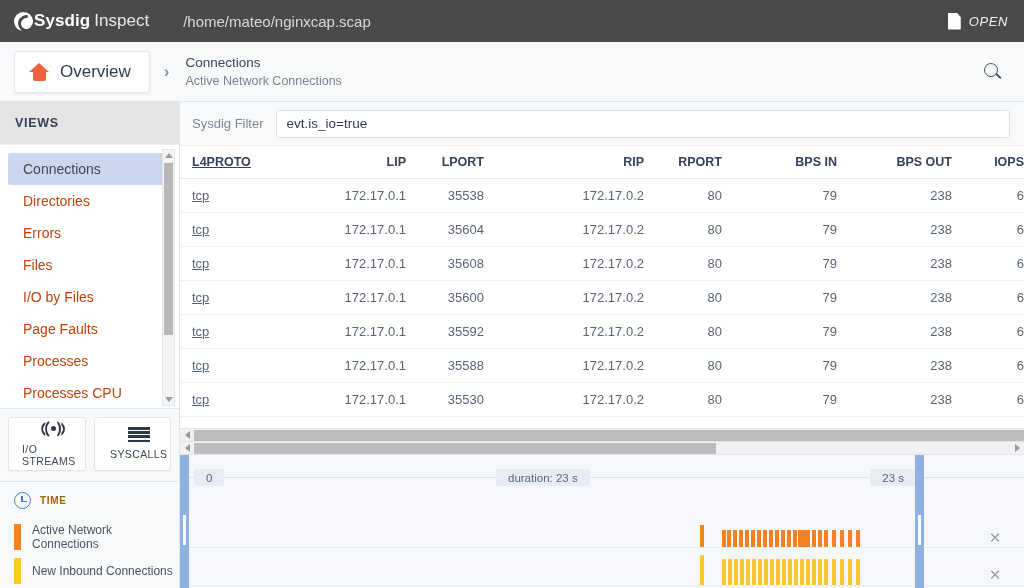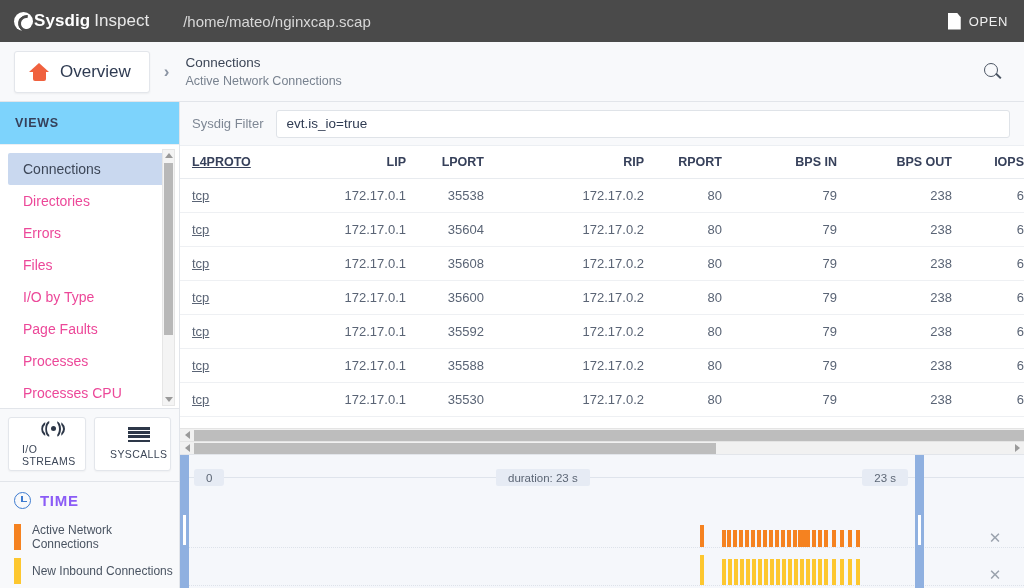--- a/index.html
+++ b/index.html
@@ -27,21 +27,21 @@
     border: 3px solid #4a4a4a; border-right-color: transparent;
     transform: rotate(-35deg);
   }
   .brand-strong { font-size: 17px; font-weight: bold; letter-spacing: .1px; }
   .brand-light { font-size: 17px; font-weight: normal; color: #e8e8e8; margin-left: 3px; }
   .filepath {
     margin-left: 34px; font-size: 15px; color: #d8d8d8; font-weight: normal;
   }
   .open-btn {
     position: absolute; right: 16px; top: 0; height: 42px;
-    display: flex; align-items: center; gap: 8px; cursor: pointer;
+    display: flex; align-items: center; gap: 8px; cursor: pointer; font-style: italic;
   }
   .doc-icon {
     width: 13px; height: 17px; background: #ffffff; position: relative;
     clip-path: polygon(0 0, 70% 0, 100% 28%, 100% 100%, 0 100%);
   }
   .open-label { font-size: 13px; color: #f0f0f0; letter-spacing: .6px; }
 
   
   .crumbbar {
     height: 60px; background: #f8f9fb; border-bottom: 1px solid #e2e5ea;
@@ -84,29 +84,29 @@
   
   .body-split { display: flex; height: 486px; }
 
   
   .sidebar {
     width: 180px; flex: 0 0 180px; background: #ffffff;
     display: flex; flex-direction: column;
     border-right: 1px solid #e2e5ea;
   }
   .views-head {
-    height: 44px; background: #7dd3fc; border-bottom: 1px solid #eceff3;
+    height: 44px; background: #e5e5e5; border-bottom: 1px solid #eceff3;
     display: flex; align-items: center; padding-left: 15px;
   }
   .views-title { font-size: 12.5px; font-weight: bold; color: #36405a; letter-spacing: .7px; }
   .views-wrap { position: relative; height: 267px; overflow: hidden; background: #fff; }
   .views-list { padding: 8px 0 0 0; }
   .view-item {
     height: 32px; display: flex; align-items: center;
-    padding-left: 15px; font-size: 14px; color: #ec4899; cursor: pointer;
+    padding-left: 15px; font-size: 14px; color: #c2410c; cursor: pointer;
     margin: 0 10px 0 8px;
   }
   .view-item.active { background: #c9d8ef; color: #3d4758; border-radius: 2px; }
   
   .vscroll {
     position: absolute; right: 4px; top: 4px; width: 13px; bottom: 2px;
     background: #f4f4f4; border: 1px solid #e6e6e6; cursor: pointer;
   }
   .vscroll-up, .vscroll-down {
     position: absolute; left: 0; width: 11px; height: 11px;
@@ -163,21 +163,21 @@
     position: relative; flex: 0 0 auto;
   }
   .clock-icon::before {
     content: ""; position: absolute; left: 6.2px; top: 3px;
     width: 1.5px; height: 5.5px; background: #3d7bd0;
   }
   .clock-icon::after {
     content: ""; position: absolute; left: 7px; top: 7.5px;
     width: 4.5px; height: 1.5px; background: #3d7bd0;
   }
-  .time-title { font-size: 15px; font-weight: bold; color: #8b5cf6; letter-spacing: .7px; }
+  .time-title { font-size: 10px; font-weight: bold; color: #a16207; letter-spacing: .7px; }
   .legend-area { background: #f8f9fb; flex: 1; }
   .legend-row { display: flex; align-items: center; height: 34px; padding-left: 14px; gap: 11px; }
   .legend-swatch { width: 7px; height: 26px; flex: 0 0 auto; }
   .legend-text { font-size: 12px; color: #4a5462; }
 
   
   .main { flex: 1; display: flex; flex-direction: column; min-width: 0; background: #fff; }
   .filterbar {
     height: 44px; background: #f8f9fb; border-bottom: 1px solid #eceff3;
     display: flex; align-items: center; padding: 0 14px 0 12px; gap: 12px;
@@ -232,21 +232,21 @@
     border-top: 1px solid #e2e5ea; overflow: hidden;
   }
   .tl-ruler { position: absolute; left: 0; right: 0; top: 22px; height: 1px; background: #dfe4ec; }
   .tl-pill {
     position: absolute; top: 14px; height: 17px; background: #e6ebf4;
     display: flex; align-items: center; justify-content: center;
     font-size: 11.5px; color: #5c6675; padding: 0 12px;
   }
   .tl-pill.start { left: 14px; border-radius: 3px; }
   .tl-pill.mid { left: 316px; border-radius: 2px; }
-  .tl-pill.end { right: 116px; border-radius: 3px; }
+  .tl-pill.end { right: 108px; border-radius: 3px; }
   .tl-rowline { position: absolute; left: 0; right: 0; height: 1px; border-top: 1px dotted #dde2ea; }
   .tl-bars { position: absolute; display: flex; align-items: flex-end; gap: 3px; }
   .tl-bars i { display: block; width: 4px; }
   .tl-close {
     position: absolute; right: 22px; width: 14px; height: 14px;
     color: #9aa2ad; font-size: 15px; line-height: 14px; text-align: center; cursor: pointer;
   }
   .tl-handle {
     position: absolute; top: 0; bottom: 0; width: 9px; background: #8fb0e0; cursor: ew-resize;
   }
@@ -298,21 +298,21 @@
           <div class="view-item">
             <span>Directories</span>
           </div>
           <div class="view-item">
             <span>Errors</span>
           </div>
           <div class="view-item">
             <span>Files</span>
           </div>
           <div class="view-item">
-            <span>I/O by Type</span>
+            <span>I/O by Files</span>
           </div>
           <div class="view-item">
             <span>Page Faults</span>
           </div>
           <div class="view-item">
             <span>Processes</span>
           </div>
           <div class="view-item">
             <span>Processes CPU</span>
           </div>

